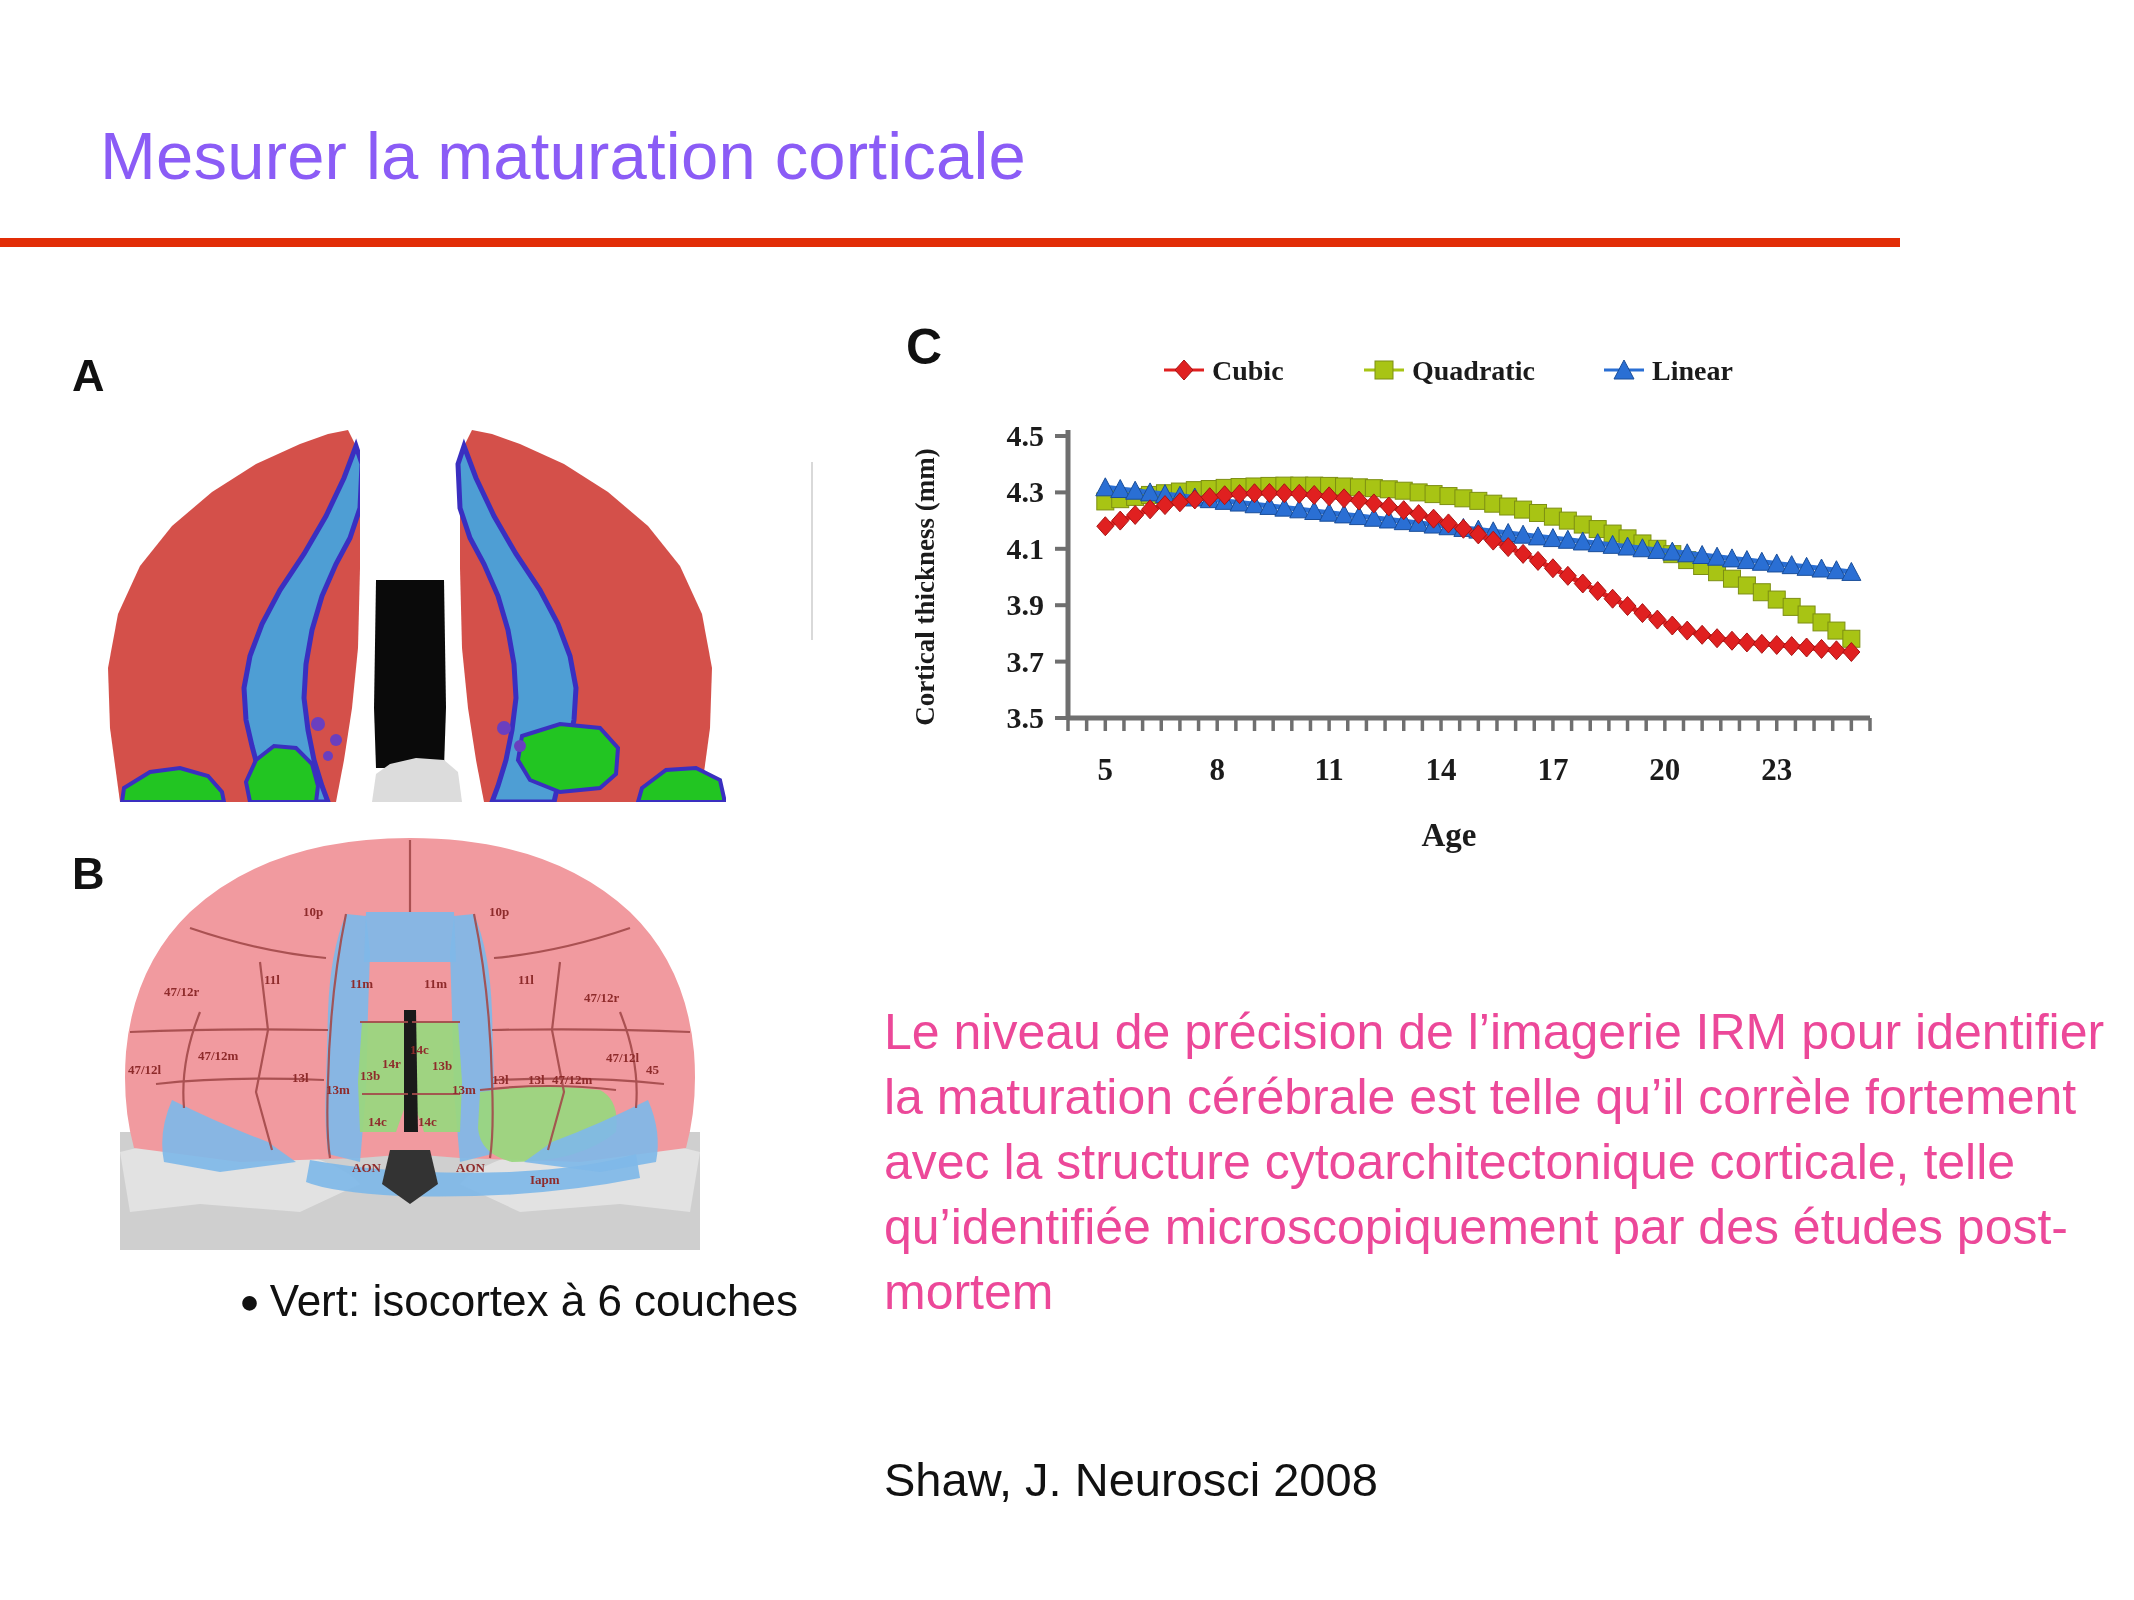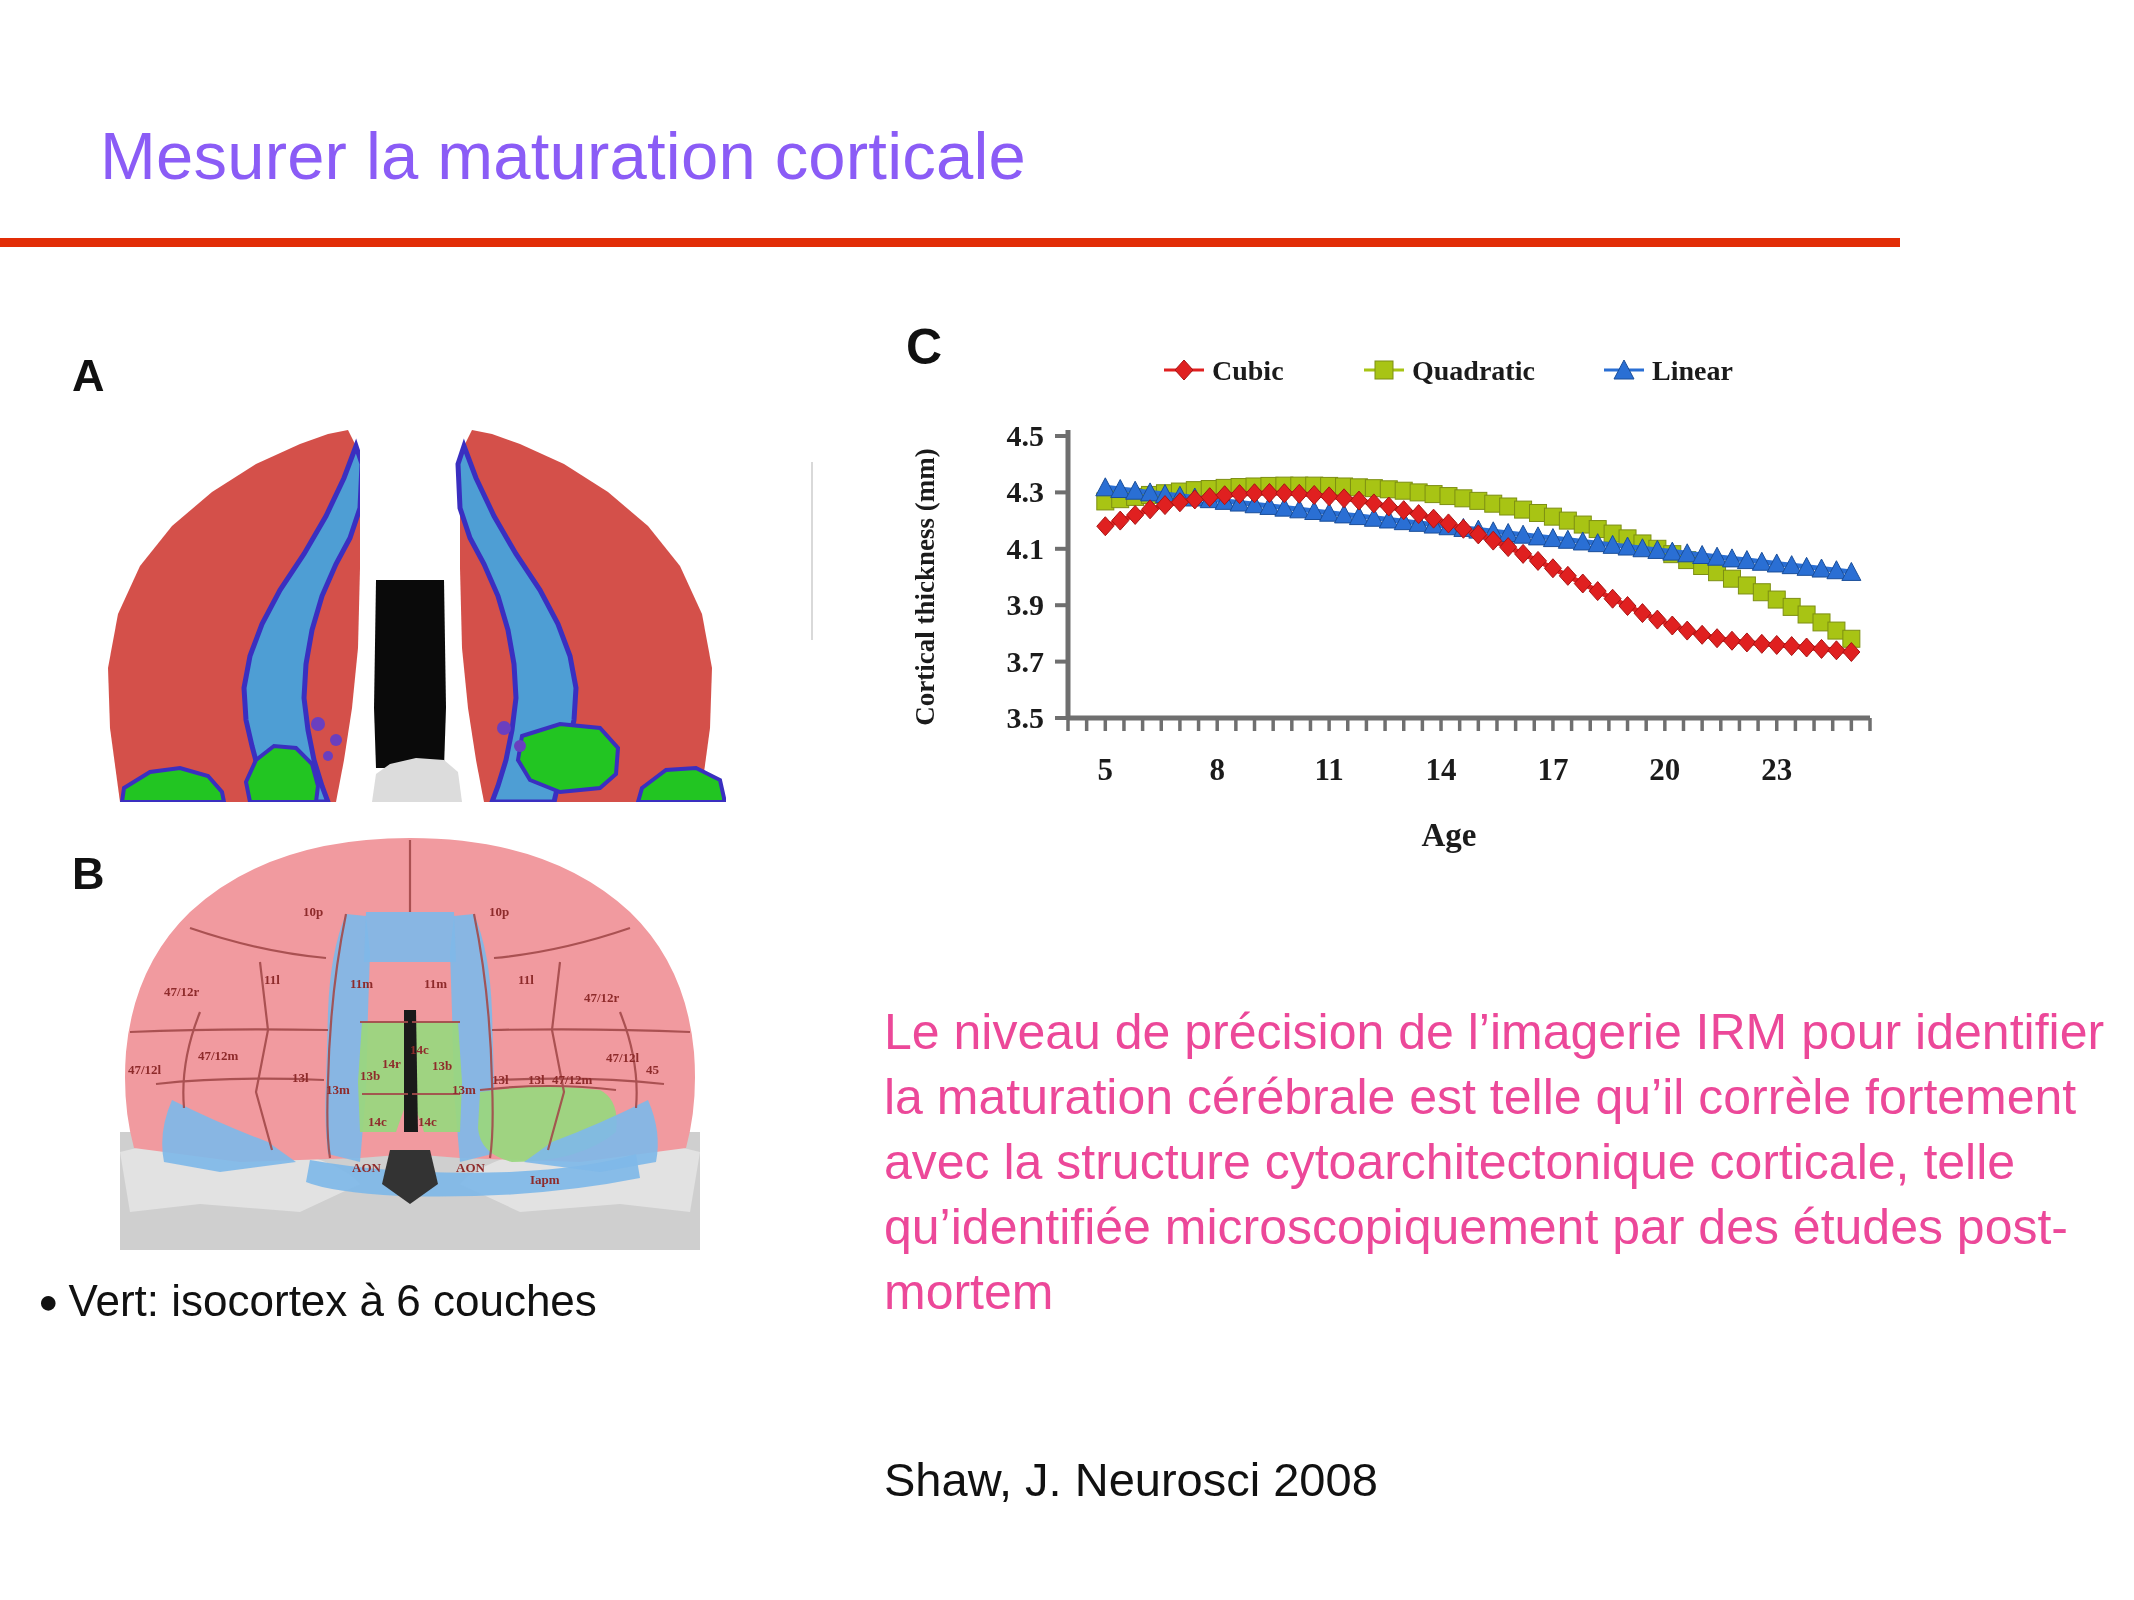--- a/index.html
+++ b/index.html
@@ -97,20 +97,21 @@
     top: 1272px;
     width: 760px;
     font-size: 44px;
     line-height: 1.30;
     color: #111;
   }
   #bullet-list .bullet-row {
     display: block;
     text-indent: -34px;
     padding-left: 34px;
+    text-align: right;
   }
   #bullet-list .dot {
     font-size: 34px;
     vertical-align: 3px;
     padding-right: 10px;
   }
 
   
   #panel-c {
     position: absolute;

